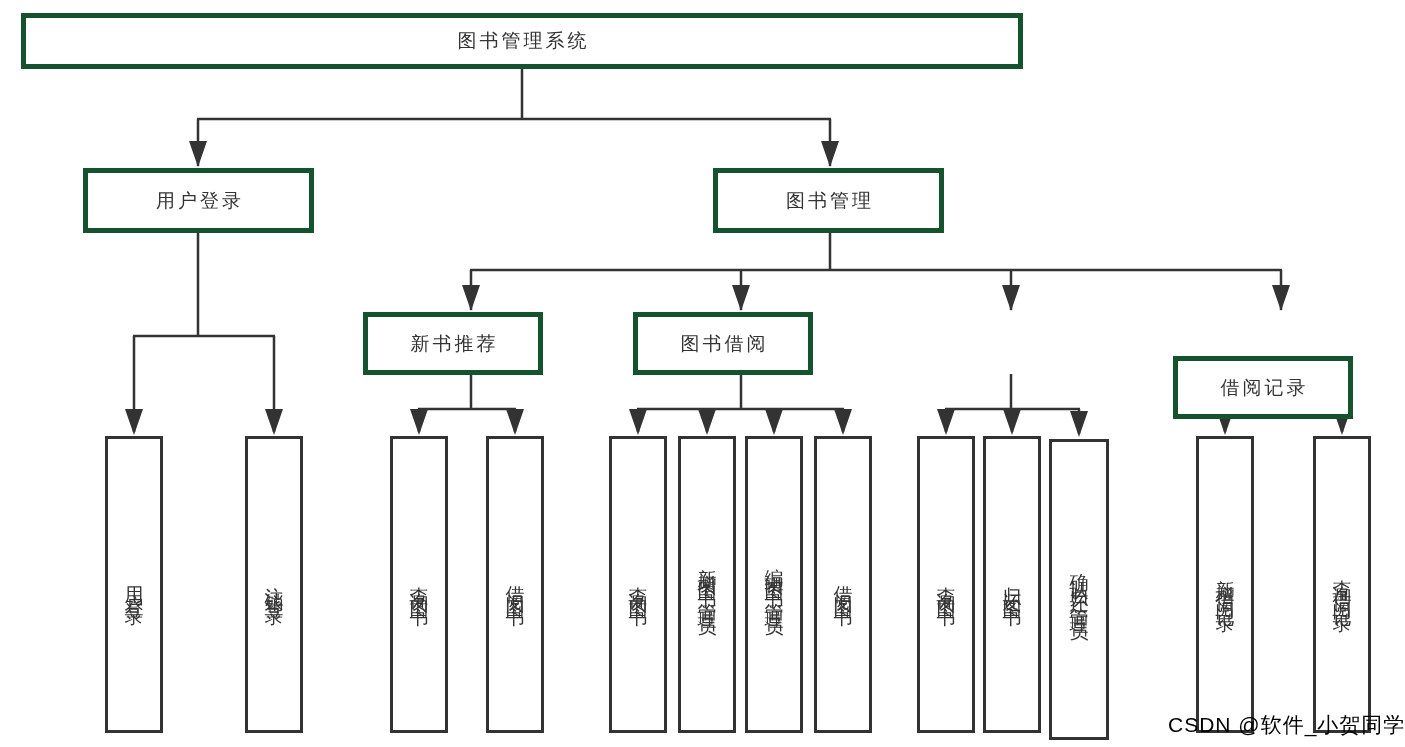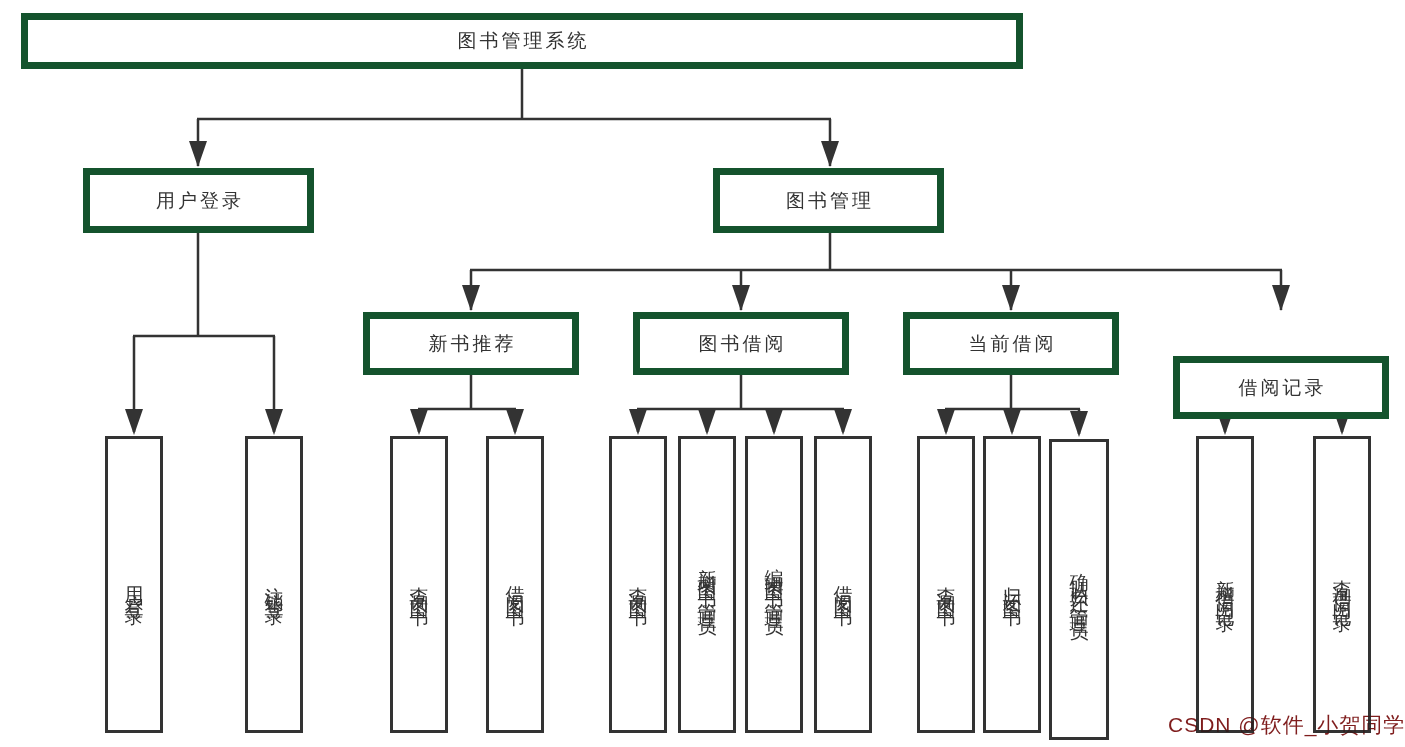--- a/index.html
+++ b/index.html
@@ -2,38 +2,38 @@
 <html><head>
 <meta charset="utf-8">
 <style>
   html,body{margin:0;padding:0;background:#ffffff;}
   .stage{
     position:relative;width:1405px;height:747px;background:#ffffff;overflow:hidden;
     font-family:"Liberation Sans","DejaVu Sans",sans-serif;color:#333333;
   }
   .wires{position:absolute;left:0;top:0;width:1405px;height:747px;z-index:1;}
   .box{
-    position:absolute;box-sizing:border-box;border:7px solid #14532d;background:#ffffff;
+    position:absolute;box-sizing:border-box;border:5px solid #14532d;background:#ffffff;
     display:flex;align-items:center;justify-content:center;
     font-size:19px;letter-spacing:3px;text-indent:3px;color:#333333;z-index:2;
   }
   .root{left:21px;top:13px;width:1002px;height:56px;}
   .lvl2{top:168px;width:231px;height:65px;}
-  .lvl3{top:312px;width:216px;height:63px;}
+  .lvl3{top:312px;width:180px;height:63px;}
   .leaf{
     position:absolute;box-sizing:border-box;border:3px solid #333333;background:#ffffff;
     top:436px;width:58px;height:297px;display:flex;align-items:center;justify-content:center;z-index:2;
   }
   .leaf .vtxt{
     writing-mode:vertical-rl;text-orientation:mixed;
     font-size:19px;letter-spacing:7px;line-height:1.05;color:#333333;white-space:nowrap;
   }
   .watermark{
     position:absolute;left:1168px;top:711px;z-index:6;
-    font-size:21px;letter-spacing:1px;color:#7f1d1d;mix-blend-mode:darken;white-space:nowrap;
+    font-size:21px;letter-spacing:1px;color:#000000;mix-blend-mode:darken;white-space:nowrap;
   }
 </style>
 </head>
 <body>
 
 <div class="stage">
 
   <svg class="wires" viewBox="0 0 1405 747" xmlns="http://www.w3.org/2000/svg">
     <g stroke="#333333" stroke-width="2.5" fill="none">
       <path d="M522 66 V119 M197 119 H831 M198 119 V166 M830 119 V166"></path>
@@ -67,21 +67,20 @@
     </g>
   </svg>
 
   <div class="box root">图书管理系统</div>
 
   <div class="box lvl2" style="left:83px;">用户登录</div>
   <div class="box lvl2" style="left:713px;font-family:Liberation Serif, serif;">图书管理</div>
 
   <div class="box lvl3" style="left:363px;">新书推荐</div>
   <div class="box lvl3" style="left:633px;text-align:right;">图书借阅</div>
-  <div class="box lvl3" style="left:903px;">当前借阅</div>
   <div class="box lvl3" style="left:1173px;margin-top:44px;">借阅记录</div>
 
   <div class="leaf" style="left:105px;">
     <span class="vtxt">用户登录</span>
   </div>
   <div class="leaf" style="left:245px;">
     <span class="vtxt">注销登录</span>
   </div>
 
   <div class="leaf" style="left:390px;">

